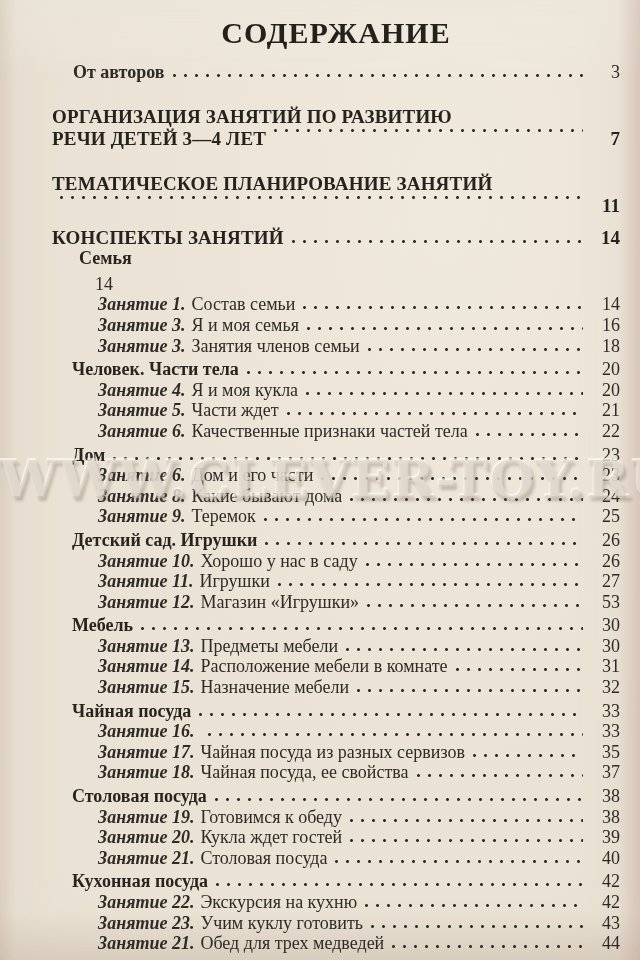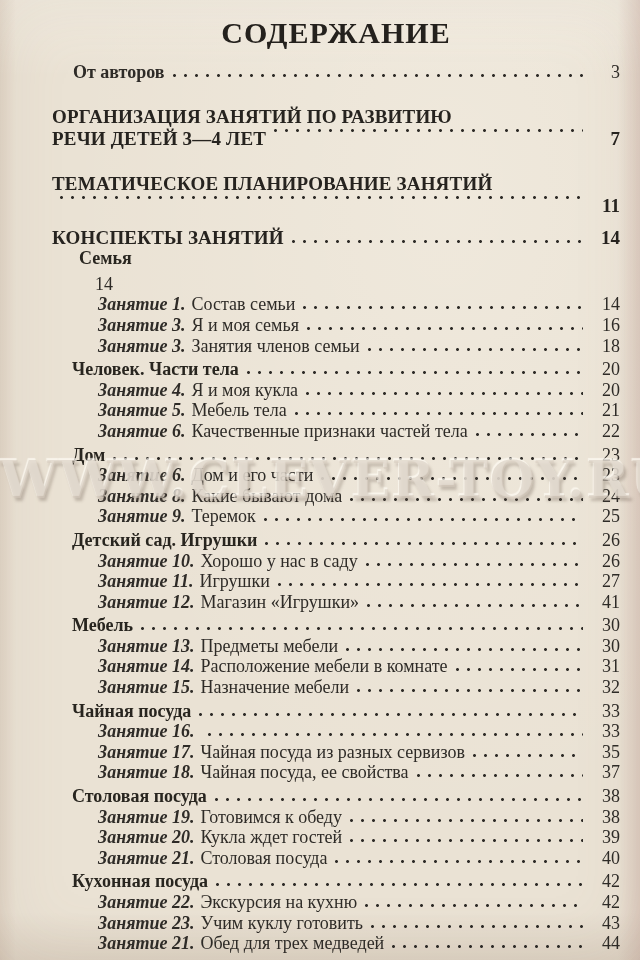--- a/index.html
+++ b/index.html
@@ -145,21 +145,21 @@
           <span class="pagenum">20</span>
         </div>
         <div class="row lesson">
           <span class="prefix">Занятие 4.</span>
           <span class="label">Я и моя кукла</span>
           <span class="leader"></span>
           <span class="pagenum">20</span>
         </div>
         <div class="row lesson">
           <span class="prefix">Занятие 5.</span>
-          <span class="label">Мебель тела</span>
+          <span class="label">Части ждет</span>
           <span class="leader"></span>
           <span class="pagenum">21</span>
         </div>
         <div class="row lesson">
           <span class="prefix">Занятие 6.</span>
           <span class="label">Качественные признаки частей тела</span>
           <span class="leader"></span>
           <span class="pagenum">22</span>
         </div>
         <div class="row section">
@@ -199,21 +199,21 @@
         <div class="row lesson">
           <span class="prefix">Занятие 11.</span>
           <span class="label">Игрушки</span>
           <span class="leader"></span>
           <span class="pagenum">27</span>
         </div>
         <div class="row lesson">
           <span class="prefix">Занятие 12.</span>
           <span class="label">Магазин «Игрушки»</span>
           <span class="leader"></span>
-          <span class="pagenum">41</span>
+          <span class="pagenum">53</span>
         </div>
         <div class="row section">
           <span class="label">Мебель</span>
           <span class="leader"></span>
           <span class="pagenum">30</span>
         </div>
         <div class="row lesson">
           <span class="prefix">Занятие 13.</span>
           <span class="label">Предметы мебели</span>
           <span class="leader"></span>

